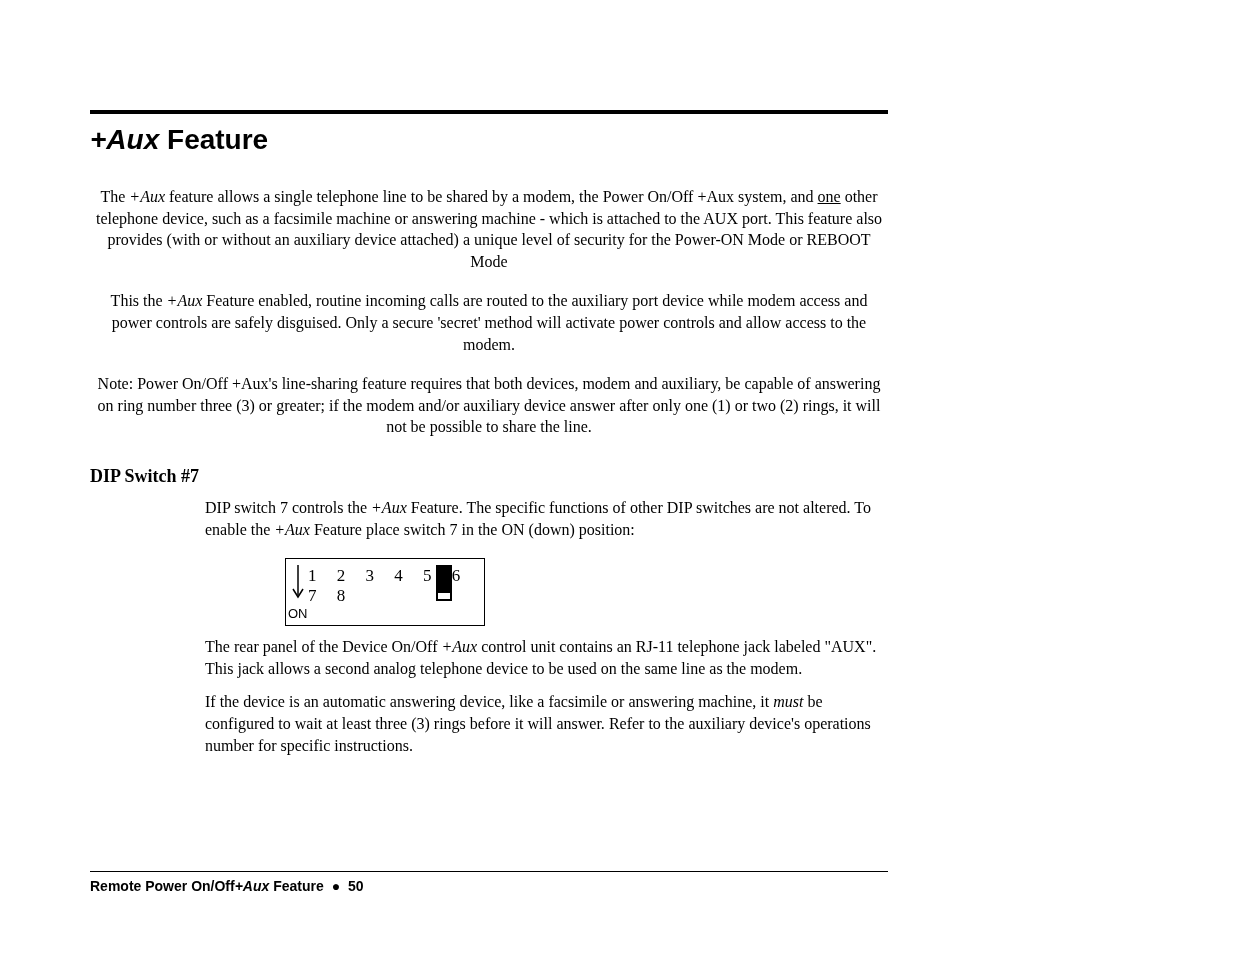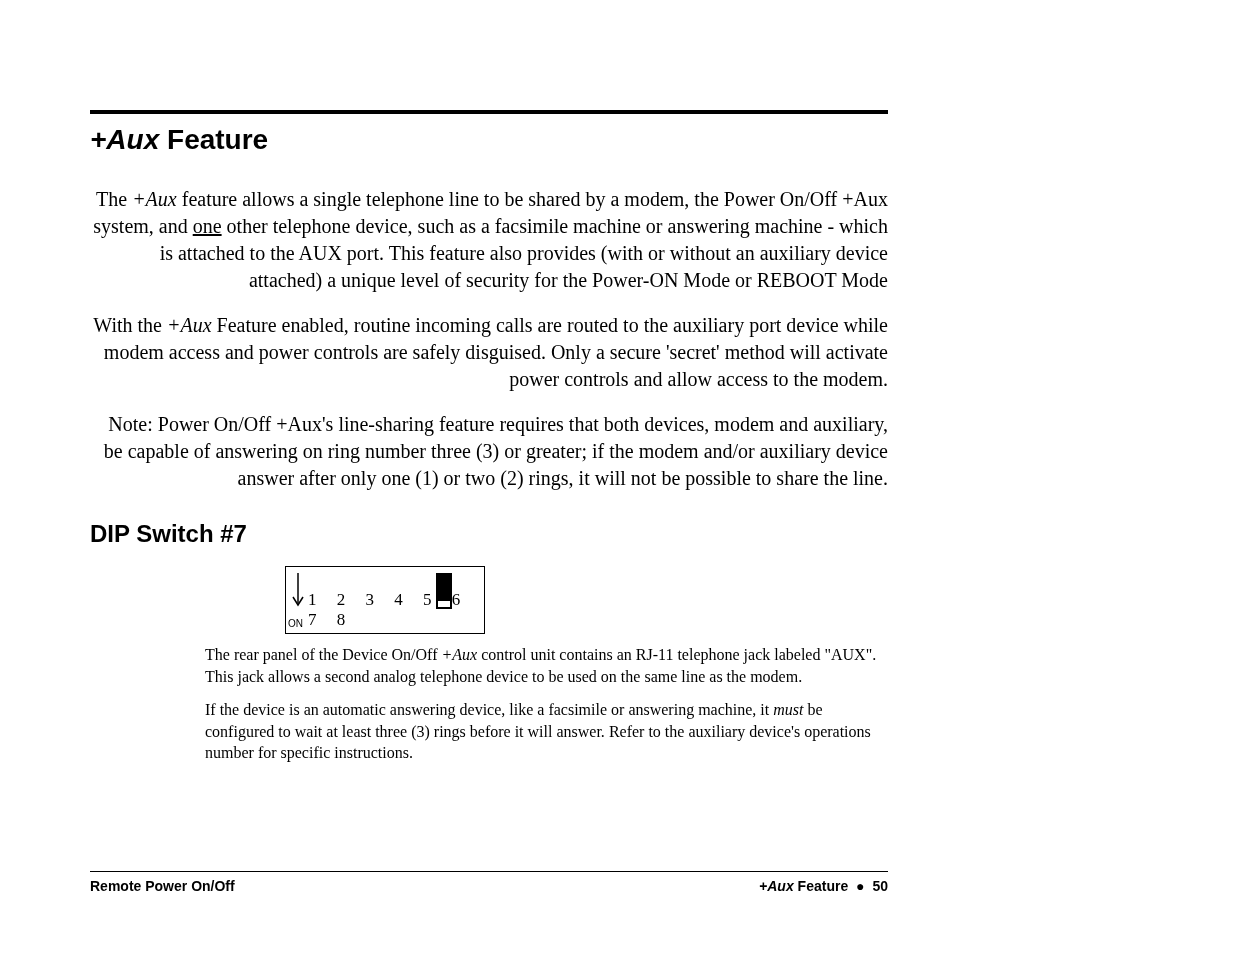--- a/index.html
+++ b/index.html
@@ -24,32 +24,32 @@
   h1.title {
     font-family: Arial, Helvetica, sans-serif;
     font-weight: bold;
     font-size: 28px;
     margin: 10px 0 30px 0;
   }
   h1.title .aux {
     font-style: italic;
   }
   .body-text {
-    font-size: 20px;
+    font-size: 16px;
     line-height: 1.35;
     margin: 0 0 18px 0;
-    text-align: right;
+    text-align: center;
   }
   .body-text .ital { font-style: italic; }
   .body-text .under { text-decoration: underline; }
   .body-text .sc { font-variant: small-caps; }
   h2.section {
-    font-family: Liberation Sans, sans-serif;
+    font-family: Liberation Serif, serif;
     font-weight: bold;
-    font-size: 24px;
+    font-size: 18px;
     margin: 28px 0 10px 0;
   }
   .indent-block {
     margin-left: 115px;
   }
   .indent-block p {
     font-size: 16px;
     line-height: 1.35;
     margin: 0 0 12px 0;
   }
@@ -69,26 +69,26 @@
     left: 6px;
     top: 4px;
     width: 12px;
     height: 40px;
   }
   .dip-on-label {
     position: absolute;
     left: 2px;
     bottom: 4px;
     font-family: Arial, Helvetica, sans-serif;
-    font-size: 10px;
+    font-size: 13px;
   }
   .dip-numbers {
     position: absolute;
     left: 22px;
-    bottom: 3px;
+    bottom: 19px;
     font-family: "Times New Roman", serif;
     font-size: 17px;
     letter-spacing: 8px;
   }
   .dip-switch7 {
     position: absolute;
     width: 16px;
     top: 6px;
     bottom: 24px;
     background: #000;
@@ -108,21 +108,20 @@
     right: 90px;
     bottom: 60px;
   }
   .footer-line {
     border: 0;
     border-top: 1px solid #000;
     margin: 0 0 6px 0;
   }
   .footer-row {
     display: flex;
-    justify-content: space-between;
     font-family: Arial, Helvetica, sans-serif;
     font-size: 14px;
     font-weight: bold;
   }
   .footer-row .aux { font-style: italic; }
   .footer-row .dot { margin: 0 4px; }
 </style>
 </head>
 <body>
 
@@ -132,28 +131,31 @@
 
   <h1 class="title">
     <span class="aux">+Aux</span><span> Feature</span>
   </h1>
 
   <p class="body-text">
     <span>The </span><span class="ital">+Aux</span><span> feature allows a single telephone line to be shared by a modem, the Power On/Off +Aux system, and </span><span class="under">one</span><span> other telephone device, such as a facsimile machine or answering machine - which is attached to the A</span><span class="sc">UX</span><span> port.  This feature also provides (with or without an auxiliary device attached) a unique level of security for the Power-ON Mode or </span><span class="sc">RE</span><span>BOOT Mode</span>
   </p>
 
   <p class="body-text">
-    <span>With the </span><span class="ital">+Aux</span><span> Feature enabled, routine incoming calls are routed to the auxiliary port device while modem access and power controls are safely disguised.  Only a secure 'secret' method will activate power controls and allow access to the modem.</span>
+    <span>This the </span><span class="ital">+Aux</span><span> Feature enabled, routine incoming calls are routed to the auxiliary port device while modem access and power controls are safely disguised.  Only a secure 'secret' method will activate power controls and allow access to the modem.</span>
   </p>
 
   <p class="body-text">Note:  Power On/Off +Aux's line-sharing feature requires that both devices, modem and auxiliary, be capable of answering on ring number three (3) or greater; if the modem and/or auxiliary device answer after only one (1) or two (2) rings, it will not be possible to share the line.</p>
 
   <h2 class="section">DIP Switch #7</h2>
 
   <div class="indent-block">
+    <p>
+      <span>DIP switch 7 controls the </span><span class="ital">+Aux</span><span> Feature.  The specific functions of other DIP switches are not altered.  To enable the </span><span class="ital">+Aux</span><span> Feature place switch 7 in the ON (down) position:</span>
+    </p>
 
     <div class="dip-figure">
       <svg class="dip-arrow" viewBox="0 0 12 40">
         <line x1="6" y1="2" x2="6" y2="32" stroke="#000" stroke-width="1.5"></line>
         <polyline points="1,26 6,34 11,26" fill="none" stroke="#000" stroke-width="1.5"></polyline>
       </svg>
       <div class="dip-on-label">ON</div>
       <div class="dip-numbers">1 2 3 4 5 6 7 8</div>
       <div class="dip-switch7" style="left:150px;"></div>
     </div>

